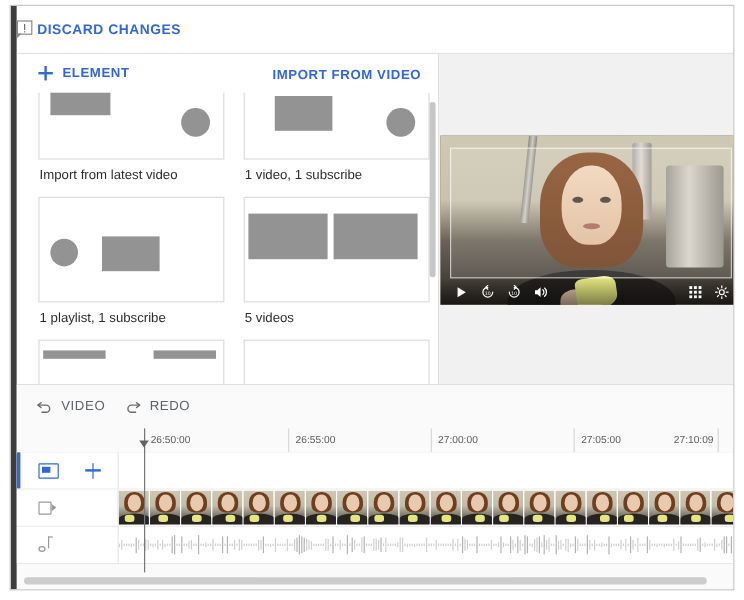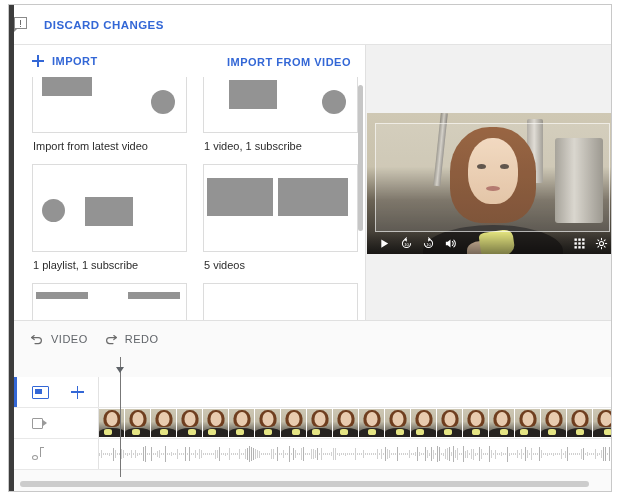--- a/index.html
+++ b/index.html
@@ -75,21 +75,20 @@
     background: #3367d6;
   }
   .page-title {
     font-size: 15.5px;
     color: #202124;
     letter-spacing: .1px;
   }
   .header-right {
     display: flex;
     align-items: center;
-    gap: 13px;
     padding-right: 11px;
   }
   .feedback-icon {
     width: 15px;
     height: 15px;
     position: relative;
   }
   .feedback-icon .bub {
     position: absolute;
     left: 0; top: 0;
@@ -727,21 +726,21 @@
       <button class="discard-btn">DISCARD CHANGES</button>
     </div>
   </div>
 
   <div class="body-area">
 
     <div class="elements-panel">
       <div class="panel-actions">
         <button class="add-element">
           <span class="plus-icon"></span>
-          <span class="link-label">IMPORT</span>
+          <span class="link-label">ELEMENT</span>
         </button>
         <button class="import-btn">
           <span class="link-label">IMPORT FROM VIDEO</span>
         </button>
       </div>
 
       <div class="templates-scroll">
         <div class="templates-grid" id="templates-grid">
             <div class="tpl-cell">
               <div class="tpl-card">
@@ -876,20 +875,37 @@
 
       <button class="hist-btn">
         <svg width="14" height="12" viewBox="0 0 14 12">
           <path d="M9.8 2.6 L12.4 4.6 L9.8 6.6" fill="none" stroke="#6b6b6b" stroke-width="1.2" stroke-linecap="round" stroke-linejoin="round"></path>
           <path d="M12.1 4.6 H5.6 a3 3 0 0 0 0 6 H9.0" fill="none" stroke="#6b6b6b" stroke-width="1.2" stroke-linecap="round"></path>
         </svg>
         <span class="hist-label">REDO</span>
       </button>
     </div>
 
+    <div class="ruler" id="ruler">
+        <div class="tick" style="left: 105.56px;">
+          <span>26:50:00</span>
+        </div>
+        <div class="tick" style="left: 226.35px;">
+          <span>26:55:00</span>
+        </div>
+        <div class="tick" style="left: 345.084px;">
+          <span>27:00:00</span>
+        </div>
+        <div class="tick" style="left: 464.332px;">
+          <span>27:05:00</span>
+        </div>
+        <div class="tick last" style="left: 583.58px;">
+          <span>27:10:09</span>
+        </div>
+      </div>
 
     <div class="tracks" id="tracks">
         <div class="track active">
           <div class="track-head">
             <span class="endscreen-glyph"></span>
             <button class="track-add"></button>
           </div>
           <div class="track-body"></div>
         </div>
         <div class="track">

